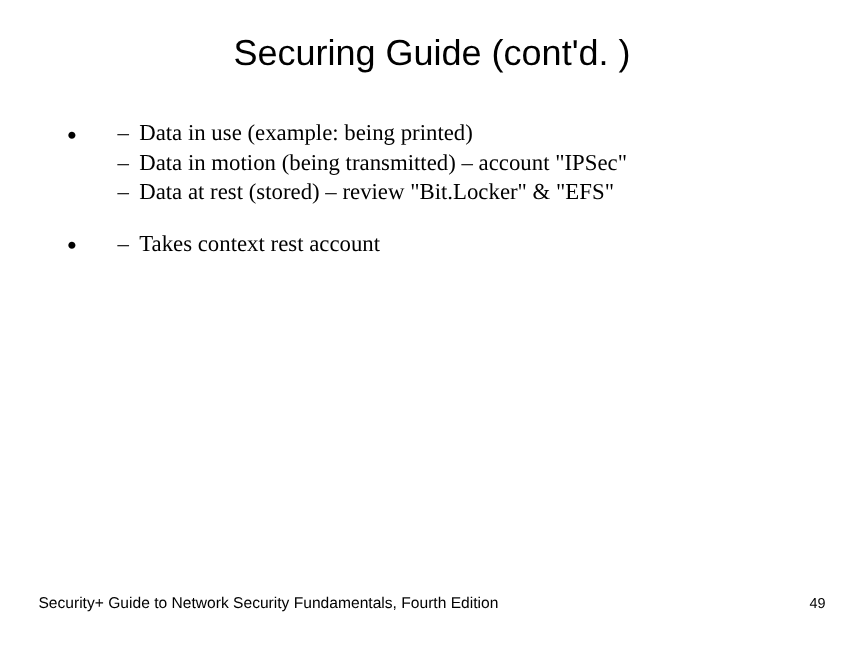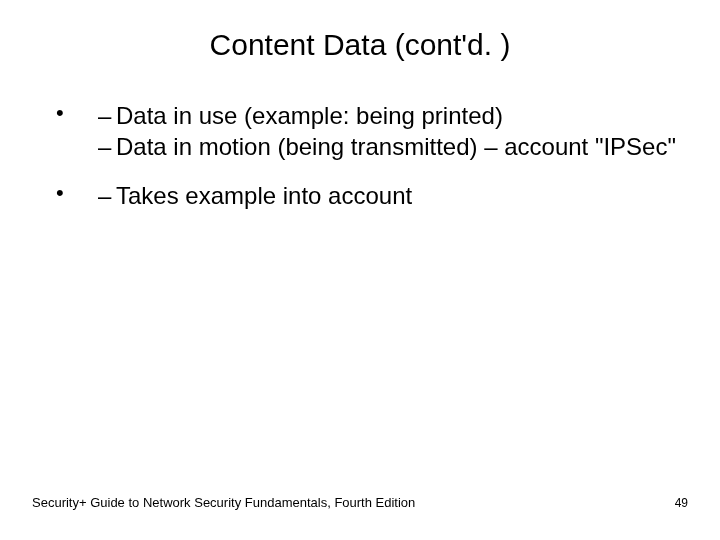--- a/index.html
+++ b/index.html
@@ -40,24 +40,25 @@
       position: absolute;
       left: 6px;
       top: 0;
     }
     ul.level2 {
       list-style: none;
       margin-top: 6px;
       margin-bottom: 18px;
     }
     ul.level2 > li {
-      font-size: 24px;
+      font-size: 19px;
       position: relative;
       padding-left: 40px;
       line-height: 1.3;
+      font-family: Liberation Serif, serif;
     }
     ul.level2 > li::before {
       content: "–";
       position: absolute;
       left: 22px;
       top: 0;
     }
     .footer {
       position: absolute;
       bottom: 30px;
@@ -70,33 +71,34 @@
       gap: 36px;
     }
     .page-number {
       font-size: 12px;
     }
   </style>
 </head>
 <body>
 
 <div class="slide">
-  <h1 class="title">Content Data (cont'd. )</h1>
+  <h1 class="title">Securing Guide (cont'd. )</h1>
 
   <div class="content">
     <ul class="level1">
       <li>
         <ul class="level2">
           <li><span>Data in use (example: being printed)</span></li>
           <li><span>Data in motion (being transmitted) – account "IPSec"</span></li>
+          <li><span>Data at rest (stored) – review "Bit.Locker" &amp; "EFS"</span></li>
         </ul>
       </li>
       <li>
         <ul class="level2">
-          <li><span>Takes example into account</span></li>
+          <li><span>Takes context rest account</span></li>
         </ul>
       </li>
     </ul>
   </div>
 
   <div class="footer">
     <span>Security+ Guide to Network Security Fundamentals, Fourth Edition</span>
     <span class="page-number">49</span>
   </div>
 </div>

